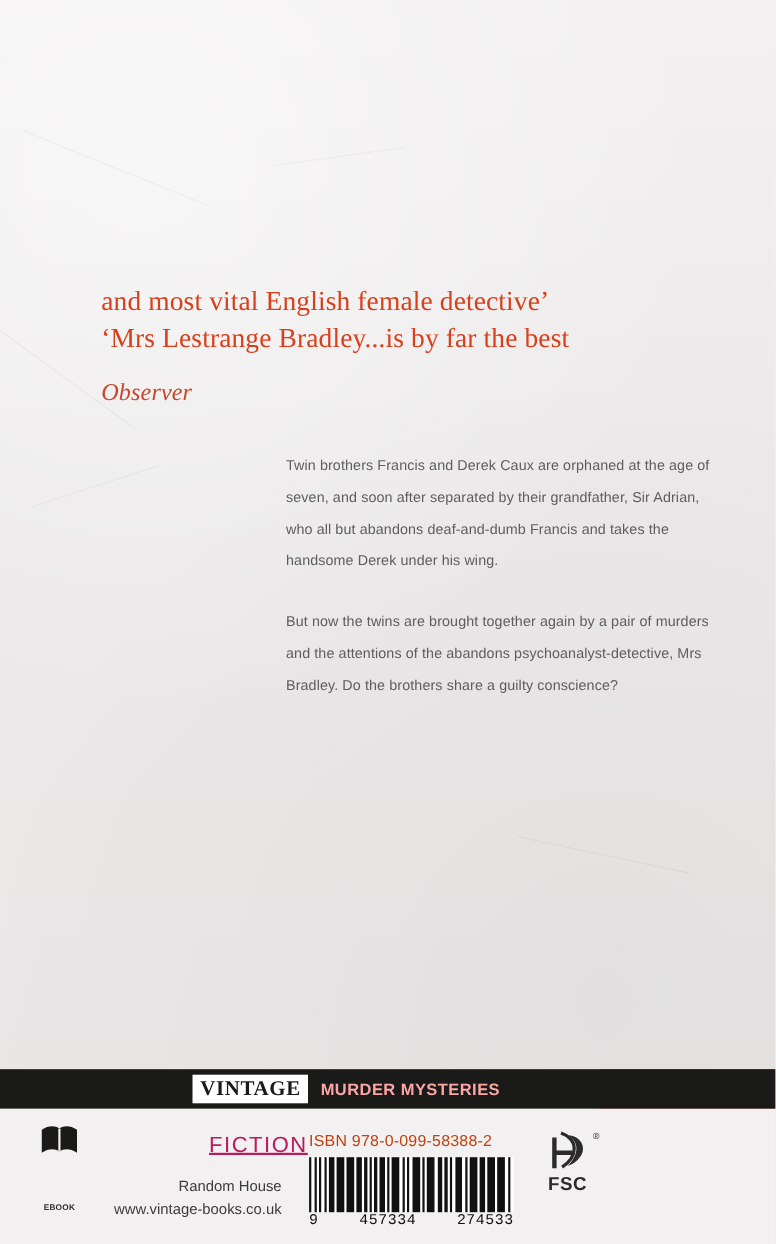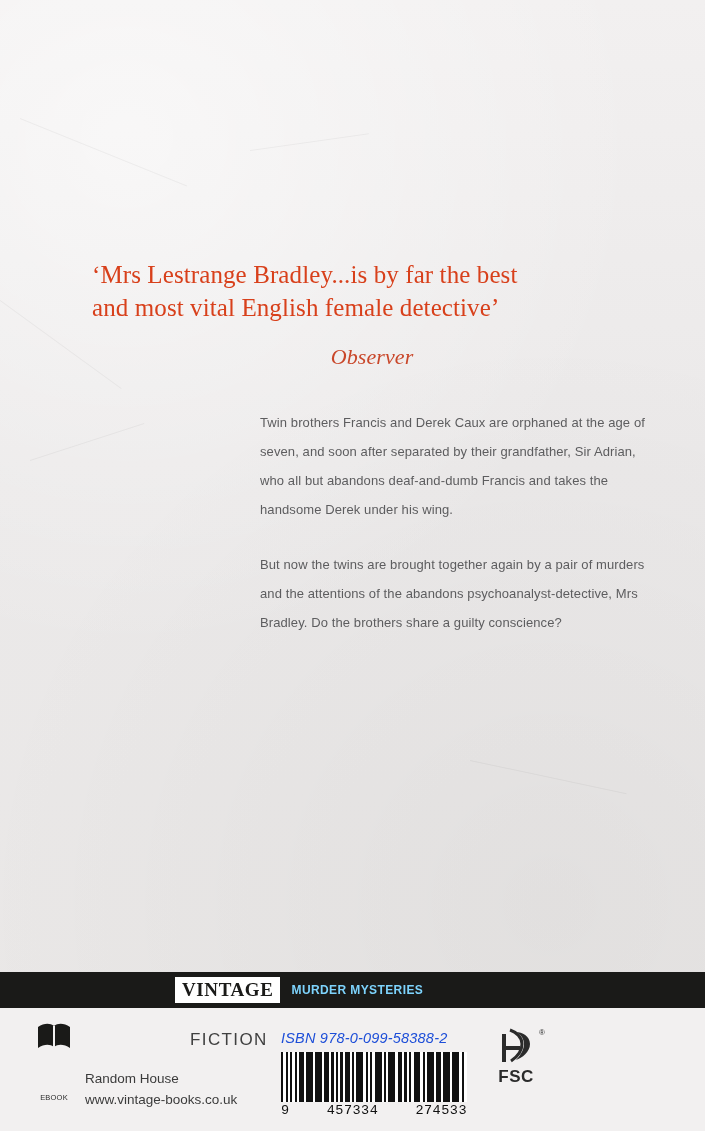--- a/index.html
+++ b/index.html
@@ -49,21 +49,20 @@
     line-height: 33px;
     letter-spacing: 0.1px;
   }
   .quote-line { display: block; white-space: nowrap; }
   .quote-source {
     display: block;
     margin-top: 16px;
     font-style: italic;
     font-size: 22px;
     color: #c9472a;
-    text-align: center;
   }
 
   
   .blurb {
     position: absolute;
     left: 260px;
     top: 408px;
     width: 400px;
     color: #5d5d5f;
     font-size: 13px;
@@ -93,23 +92,23 @@
     background: #ffffff;
     color: #1a1a18;
     font-family: "Liberation Serif", serif;
     font-weight: bold;
     font-size: 19px;
     letter-spacing: 0.6px;
     padding: 3px 7px 4px 7px;
     line-height: 1;
   }
   .band-murder {
-    color: #7dd3fc;
+    color: #fca5a5;
     font-weight: bold;
-    font-size: 12px;
+    font-size: 15px;
     letter-spacing: 0.4px;
     margin-left: 11px;
   }
   .band-orange {
     position: absolute;
     right: 0;
     top: 972px;
     width: 160px;
     height: 36px;
     background: #e14e22;
@@ -137,53 +136,53 @@
     width: 36px;
     height: 30px;
     margin: 0 auto 4px auto;
     display: block;
   }
   .ebook-text {
     font-size: 7.5px;
     line-height: 10px;
     color: #2b2b2b;
     letter-spacing: 0.2px;
-    font-weight: normal;
+    font-weight: bold;
     margin-top: 41px;
   }
 
   
   .fiction {
     position: absolute;
     left: 190px;
     top: 22px;
-    font-size: 17px;
-    color: #404040;
+    font-size: 20px;
+    color: #be185d;
     letter-spacing: 1.4px;
+    text-decoration: underline;
   }
   .publisher {
     position: absolute;
-    left: 85px;
+    left: 71px;
     top: 60px;
     width: 185px;
-    text-align: left;
+    text-align: right;
     font-size: 13.5px;
     color: #3b3b3b;
     line-height: 21px;
   }
 
   
   .isbn {
     position: absolute;
     left: 281px;
     top: 22px;
     font-size: 14.5px;
-    color: #1d4ed8;
+    color: #c2410c;
     letter-spacing: 0.2px;
-    font-style: italic;
   }
   .barcode-wrap {
     position: absolute;
     left: 281px;
     top: 44px;
     width: 186px;
   }
   .barcode {
     display: flex;
     align-items: flex-end;
@@ -234,22 +233,22 @@
 
 <div class="cover">
   <div class="texture"></div>
   <div class="scuff" style="left:20px; top:118px; width:180px; height:1px; transform:rotate(22deg);"></div>
   <div class="scuff" style="left:0px; top:300px; width:150px; height:1px; transform:rotate(36deg);"></div>
   <div class="scuff" style="left:30px; top:460px; width:120px; height:1px; transform:rotate(-18deg);"></div>
   <div class="scuff" style="left:250px; top:150px; width:120px; height:1px; transform:rotate(-8deg);"></div>
   <div class="scuff" style="left:470px; top:760px; width:160px; height:1px; transform:rotate(12deg);"></div>
 
   <div class="quote">
+    <span class="quote-line">and most vital English female detective’</span>
     <span class="quote-line">‘Mrs Lestrange Bradley...is by far the best</span>
-    <span class="quote-line">and most vital English female detective’</span>
     <span class="quote-source">Observer</span>
   </div>
 
   <div class="blurb">
     <p>Twin brothers Francis and Derek Caux are orphaned at the age of seven, and soon after separated by their grandfather, Sir Adrian, who all but abandons deaf-and-dumb Francis and takes the handsome Derek under his wing.</p>
     <p>But now the twins are brought together again by a pair of murders and the attentions of the abandons psychoanalyst-detective, Mrs Bradley. Do the brothers share a guilty conscience?</p>
   </div>
 
   <div class="band-orange"></div>
   <div class="band">

